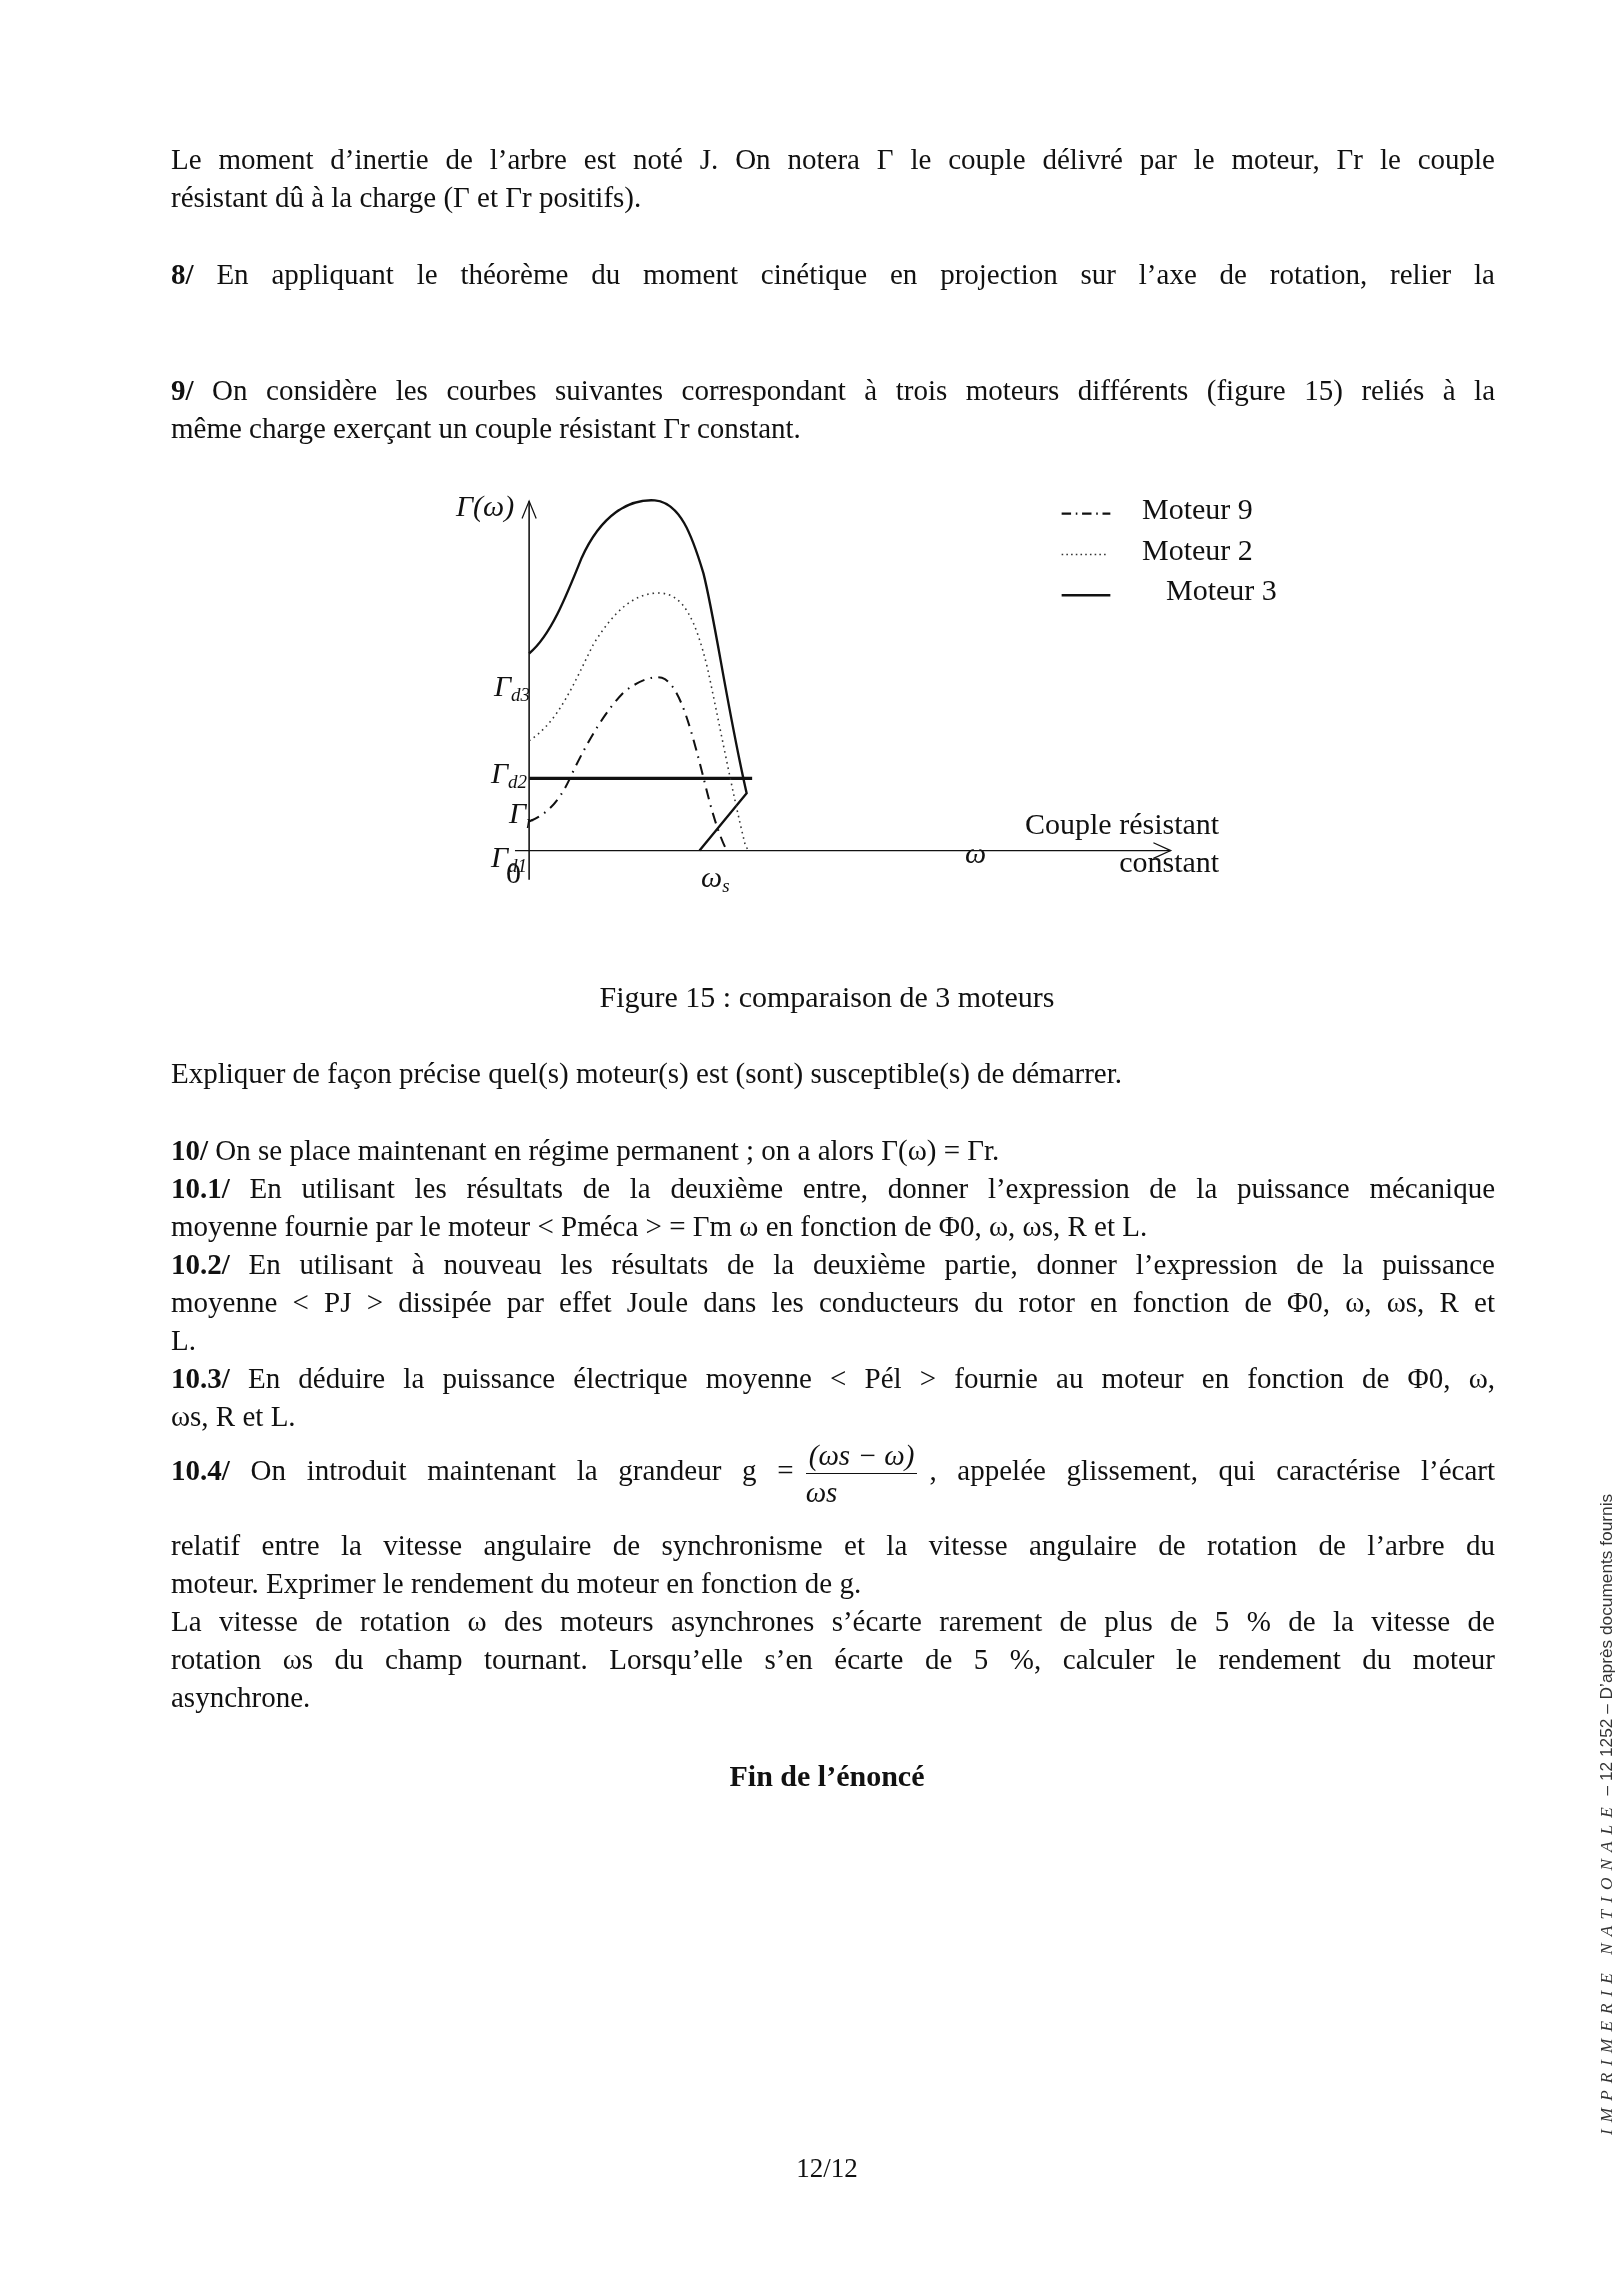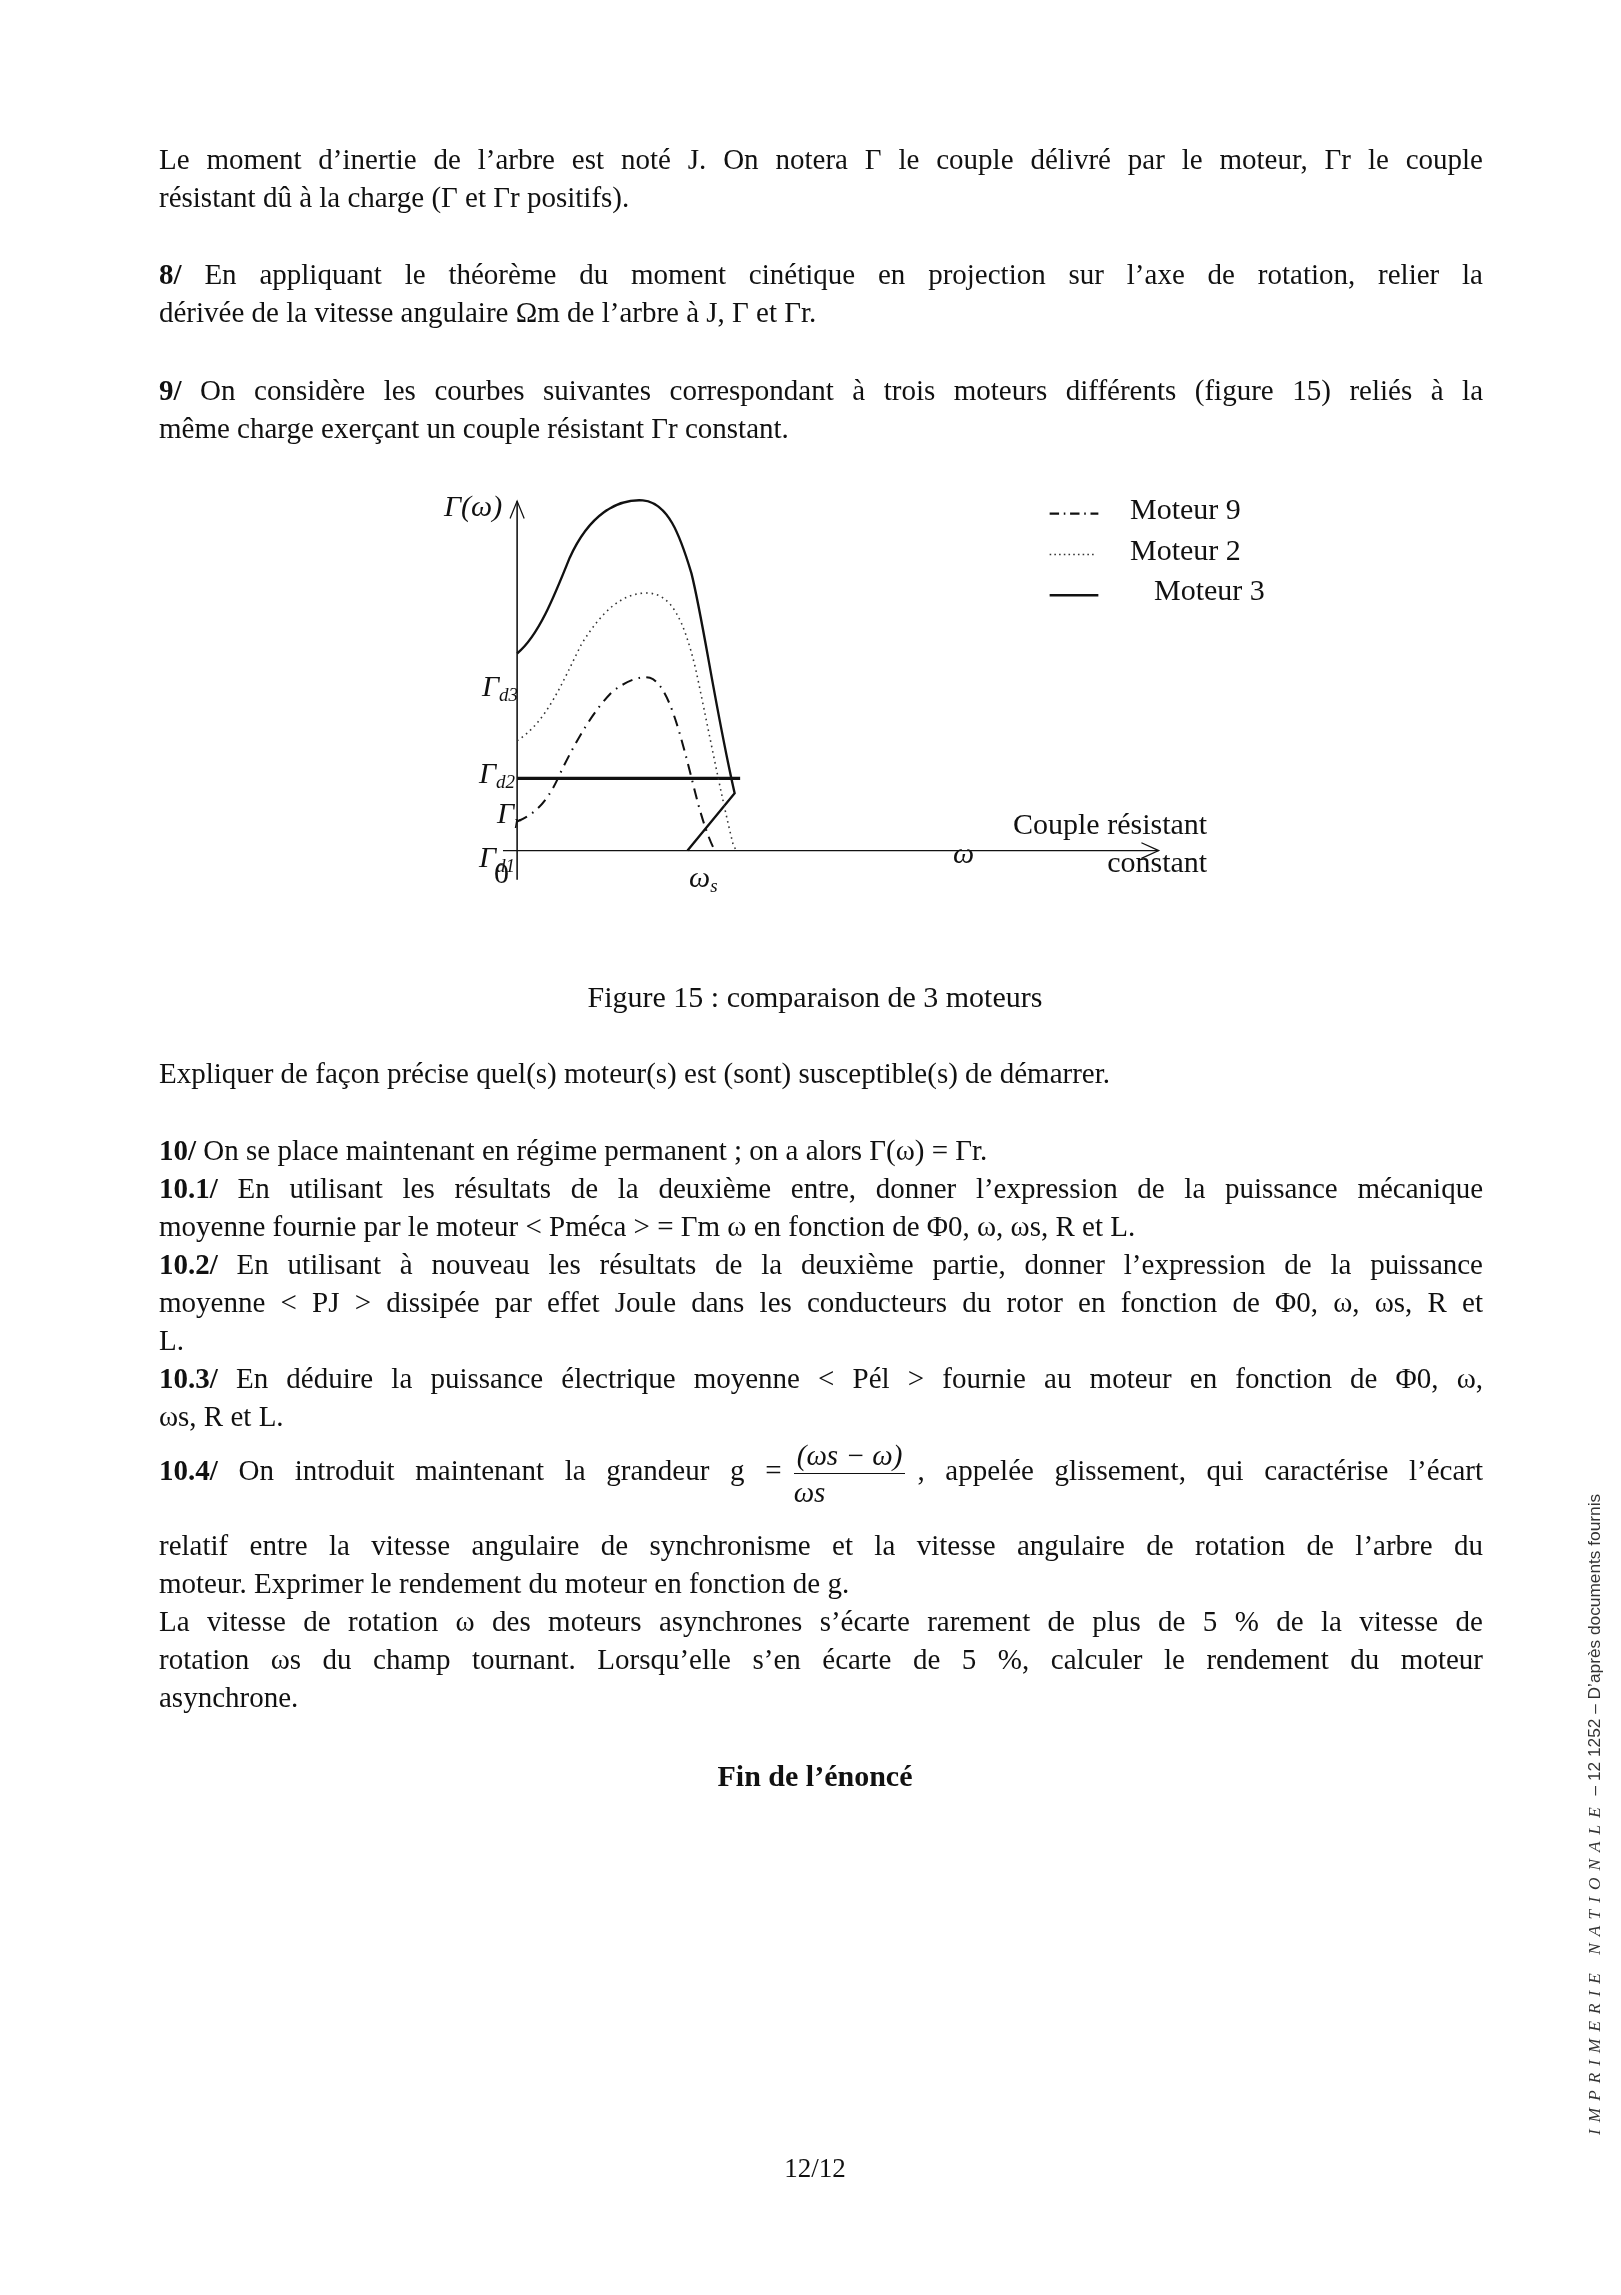--- a/index.html
+++ b/index.html
@@ -1,18 +1,18 @@
 <!DOCTYPE html>
 <html style="font-size:12.6px"><head>
 <meta charset="utf-8">
 <style>
   html, body { margin: 0; padding: 0; background: #ffffff; }
   body { width: 1622px; height: 2295px; position: relative; overflow: hidden;
          font-family: "Liberation Serif", "DejaVu Serif", serif; color: #111; }
-  .page { position: absolute; left: 4px; top: 0; width: 1537px; height: 2295px; }
+  .page { position: absolute; left: 16px; top: 0; width: 1537px; height: 2295px; }
   .p { position: absolute; left: 155px; width: 1324px; font-size: 29px; line-height: 38px; text-align: justify; }
   .p .line { display: block; text-align: justify; text-align-last: justify; white-space: nowrap; }
   .p .line.last { text-align-last: left; }
   i, .it { font-style: italic; }
   b { font-weight: bold; }
   sub { font-size: 19px; vertical-align: -4.7px; line-height: 0; }
   .figure { position: absolute; left: 440px; top: 487px; width: 864px; height: 534px; }
   .figure svg { position: absolute; left: 0; top: 0; }
   .flabel { position: absolute; font-size: 30px; font-style: italic; white-space: nowrap; }
   .leg { position: absolute; font-size: 30px; white-space: nowrap; }
@@ -32,21 +32,20 @@
 
 <div class="page">
 
   <div class="p" style="top:140px;">
     <span class="line">Le moment d’inertie de l’arbre est noté J. On notera Γ le couple délivré par le moteur, Γr le couple</span>
     <span class="line last">résistant dû à la charge (Γ et Γr positifs).</span>
   </div>
 
   <div class="p" style="top:255px;">
     <span class="line"><b>8/</b> <span>En appliquant le théorème du moment cinétique en projection sur l’axe de rotation, relier la</span></span>
-    <span class="line last">dérivée de la vitesse angulaire Ωm de l’arbre à J, Γ et Γr.</span>
   </div>
 
   <div class="p" style="top:371px;">
     <span class="line"><b>9/</b> <span>On considère les courbes suivantes correspondant à trois moteurs différents (figure 15) reliés à la</span></span>
     <span class="line last">même charge exerçant un couple résistant Γr constant.</span>
   </div>
 
   <div class="figure">
     <svg width="864" height="534" viewBox="0 0 1100 680">
 

